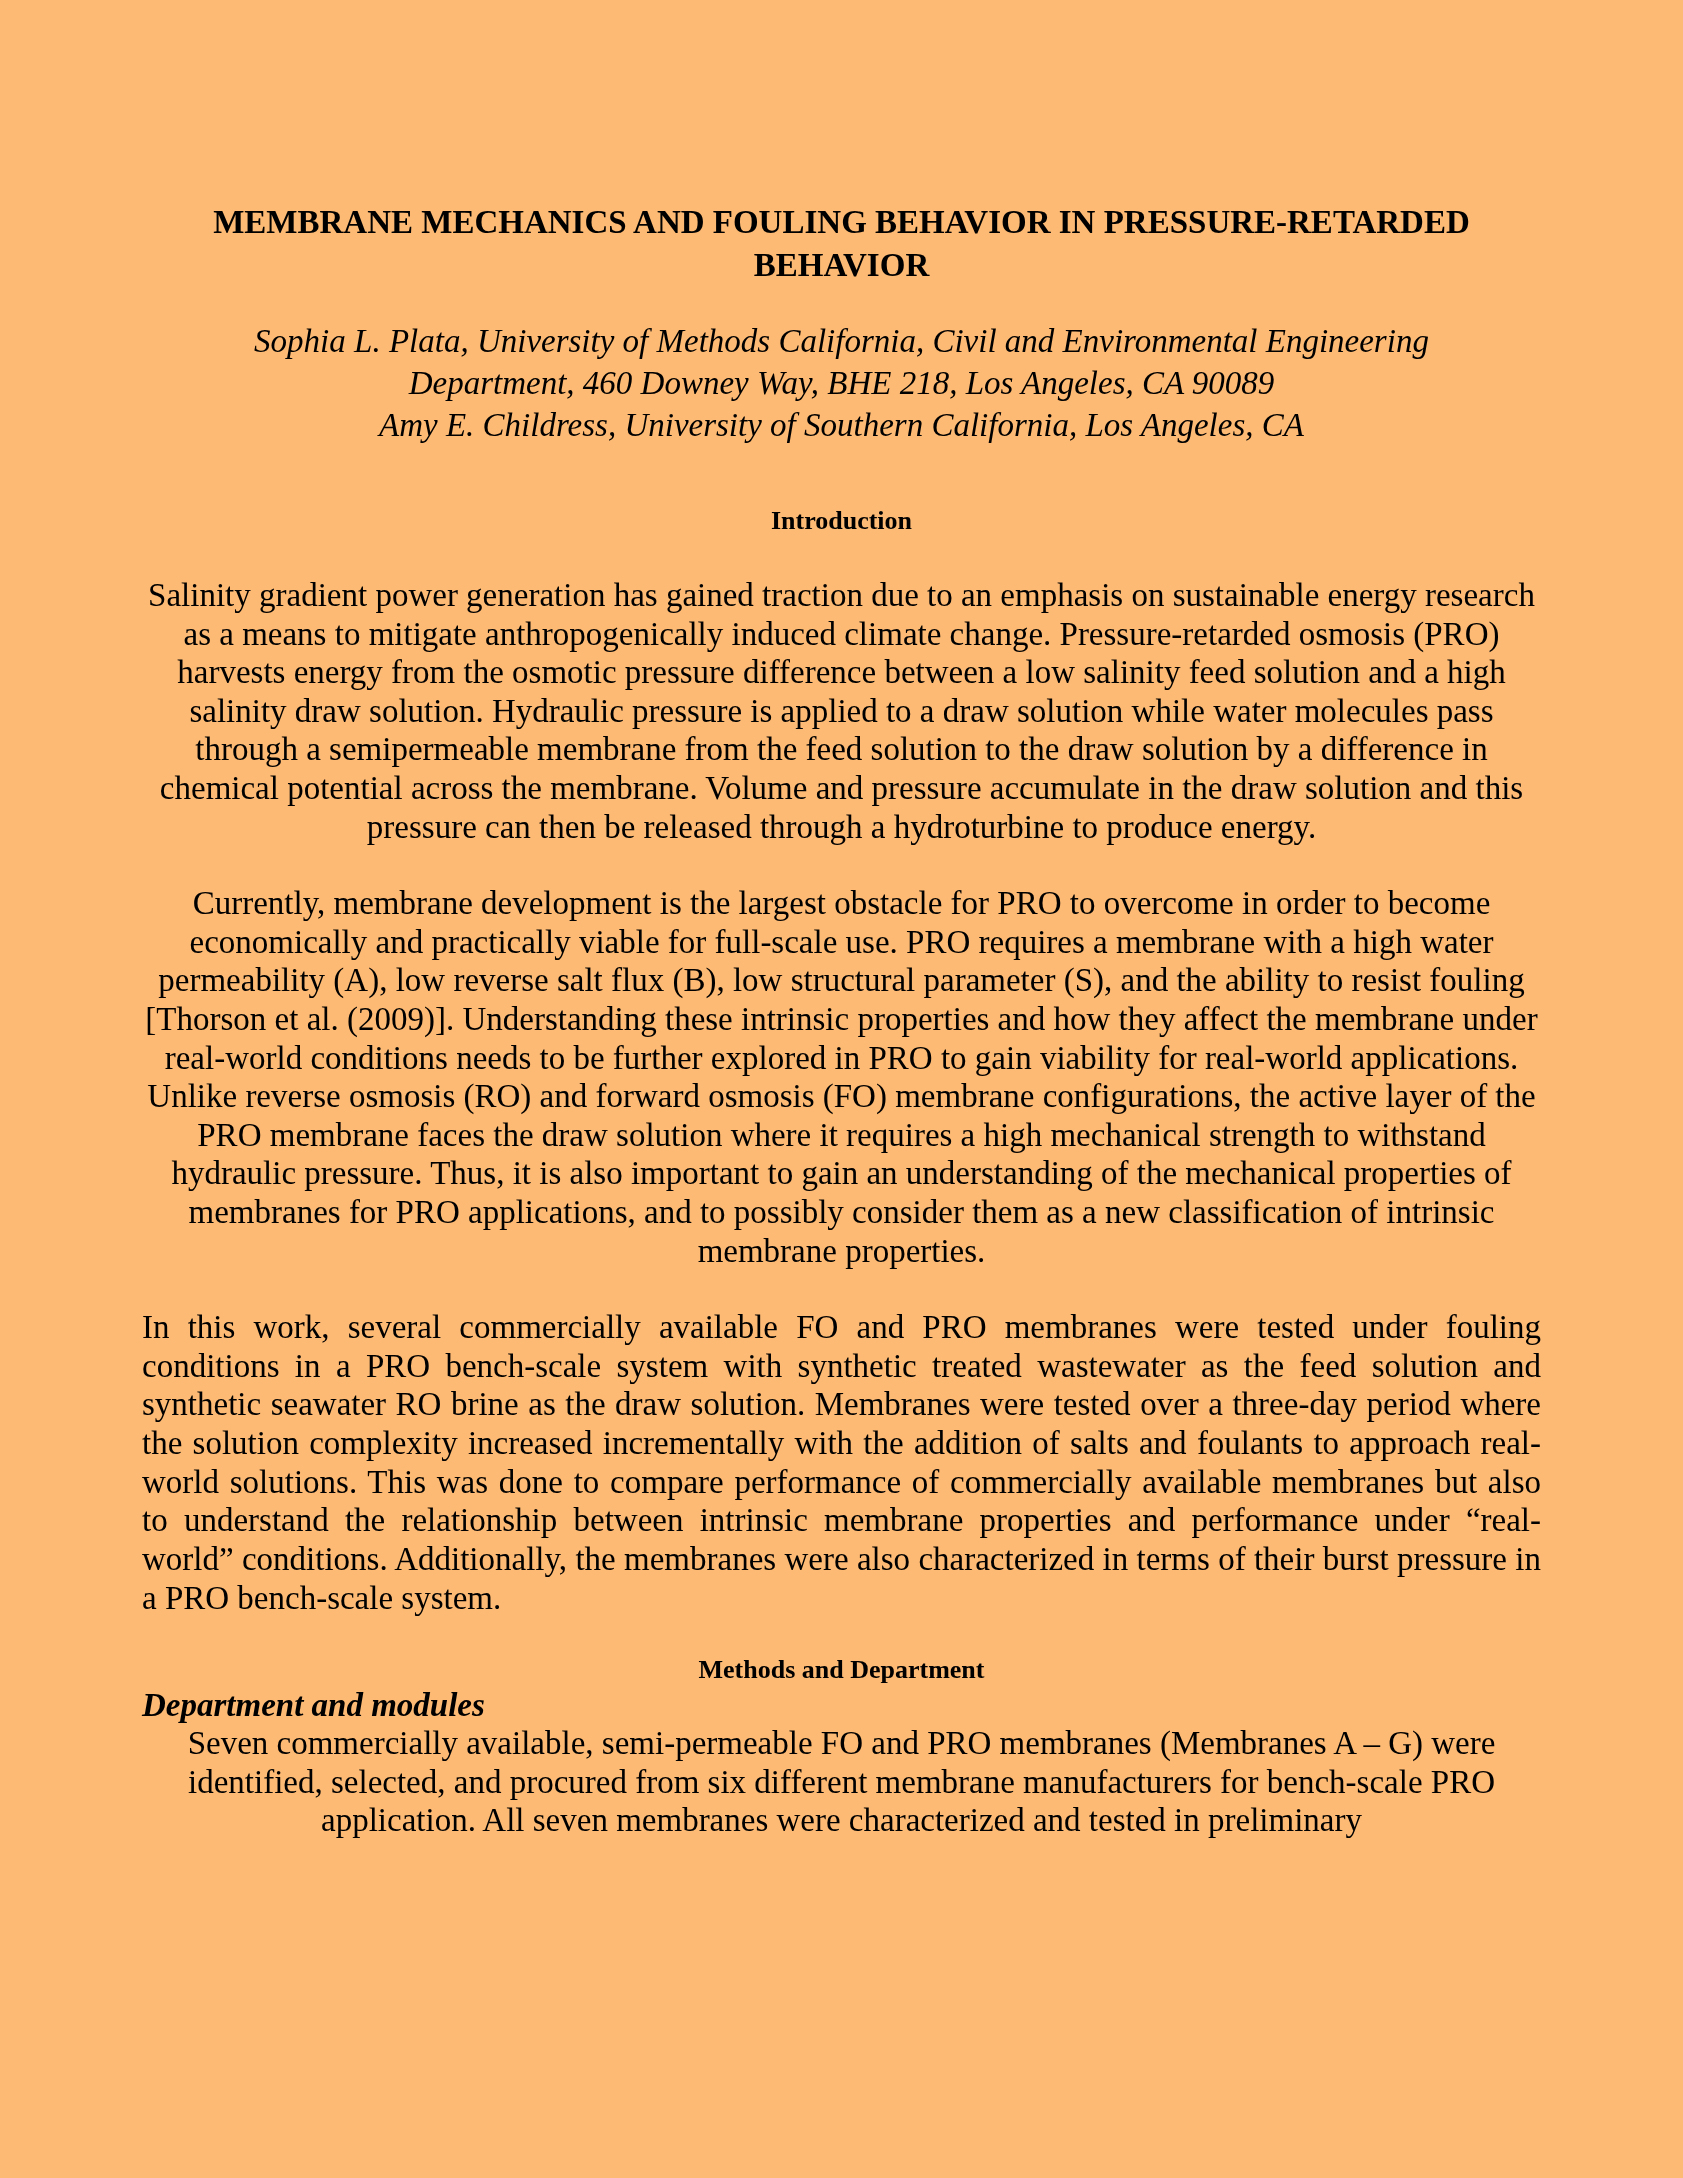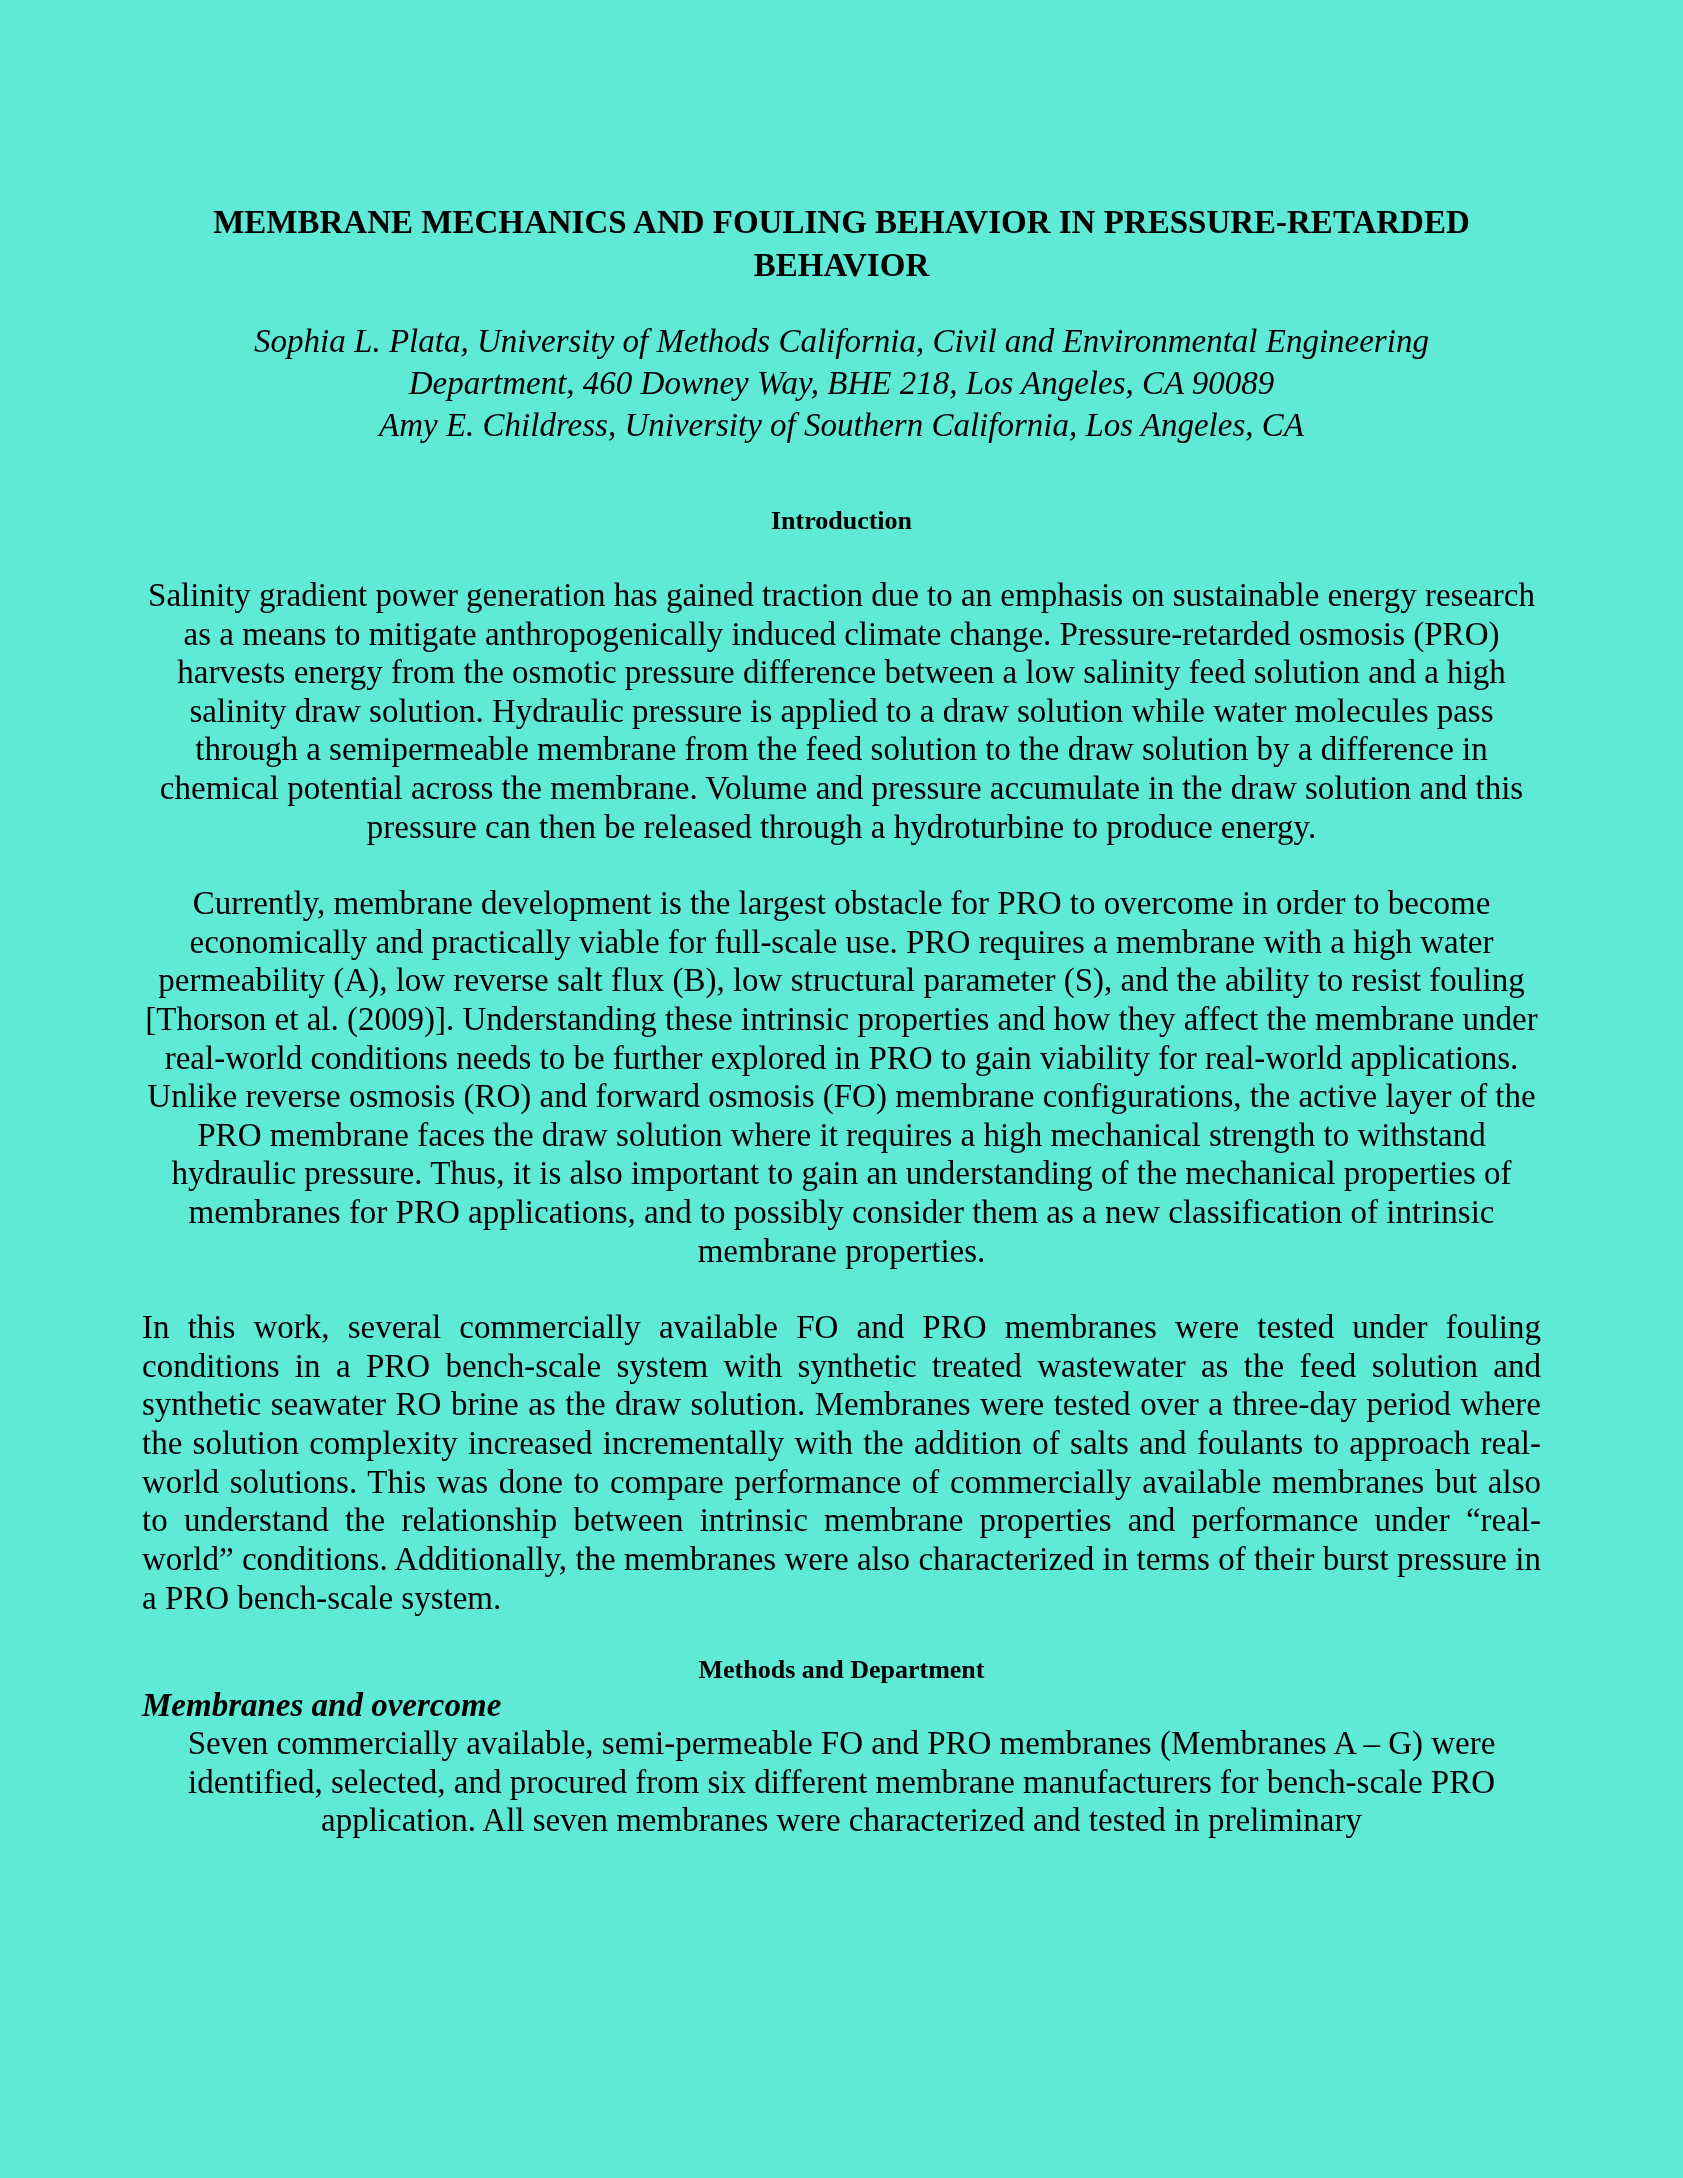--- a/index.html
+++ b/index.html
@@ -5,21 +5,21 @@
   html, body {
     margin: 0;
     padding: 0;
     background: #ffffff;
   }
   .page {
     position: relative;
     width: 1683px;
     height: 2178px;
     box-sizing: border-box;
-    background: #5eead4;
+    background: #fdba74;
     padding: 201px 142px 0 142px;
     font-family: "Liberation Serif", "DejaVu Serif", serif;
     font-size: 33px;
     line-height: 1.17;
     color: #000000;
     overflow: hidden;
   }
   .paper-title {
     margin: 0;
     font-size: 33px;
@@ -88,18 +88,18 @@
   <h2 class="section-heading">Introduction</h2>
 
   <p class="body-para">Salinity gradient power generation has gained traction due to an emphasis on sustainable energy research as a means to mitigate anthropogenically induced climate change. Pressure-retarded osmosis (PRO) harvests energy from the osmotic pressure difference between a low salinity feed solution and a high salinity draw solution. Hydraulic pressure is applied to a draw solution while water molecules pass through a semipermeable membrane from the feed solution to the draw solution by a difference in chemical potential across the membrane. Volume and pressure accumulate in the draw solution and this pressure can then be released through a hydroturbine to produce energy.</p>
 
   <p class="body-para">Currently, membrane development is the largest obstacle for PRO to overcome in order to become economically and practically viable for full-scale use. PRO requires a membrane with a high water permeability (A), low reverse salt flux (B), low structural parameter (S), and the ability to resist fouling [Thorson et al. (2009)]. Understanding these intrinsic properties and how they affect the membrane under real-world conditions needs to be further explored in PRO to gain viability for real-world applications. Unlike reverse osmosis (RO) and forward osmosis (FO) membrane configurations, the active layer of the PRO membrane faces the draw solution where it requires a high mechanical strength to withstand hydraulic pressure. Thus, it is also important to gain an understanding of the mechanical properties of membranes for PRO applications, and to possibly consider them as a new classification of intrinsic membrane properties.</p>
 
   <p class="body-para justified">In this work, several commercially available FO and PRO membranes were tested under fouling conditions in a PRO bench-scale system with synthetic treated wastewater as the feed solution and synthetic seawater RO brine as the draw solution. Membranes were tested over a three-day period where the solution complexity increased incrementally with the addition of salts and foulants to approach real-world solutions. This was done to compare performance of commercially available membranes but also to understand the relationship between intrinsic membrane properties and performance under “real-world” conditions. Additionally, the membranes were also characterized in terms of their burst pressure in a PRO bench-scale system.</p>
 
   <h2 class="section-heading methods">Methods and Department</h2>
 
-  <h3 class="subsection-heading">Membranes and overcome</h3>
+  <h3 class="subsection-heading">Department and modules</h3>
 
   <p class="body-para last">Seven commercially available, semi-permeable FO and PRO membranes (Membranes A – G) were identified, selected, and procured from six different membrane manufacturers for bench-scale PRO application. All seven membranes were characterized and tested in preliminary</p>
 
 </div>
 
 
 </body></html>

